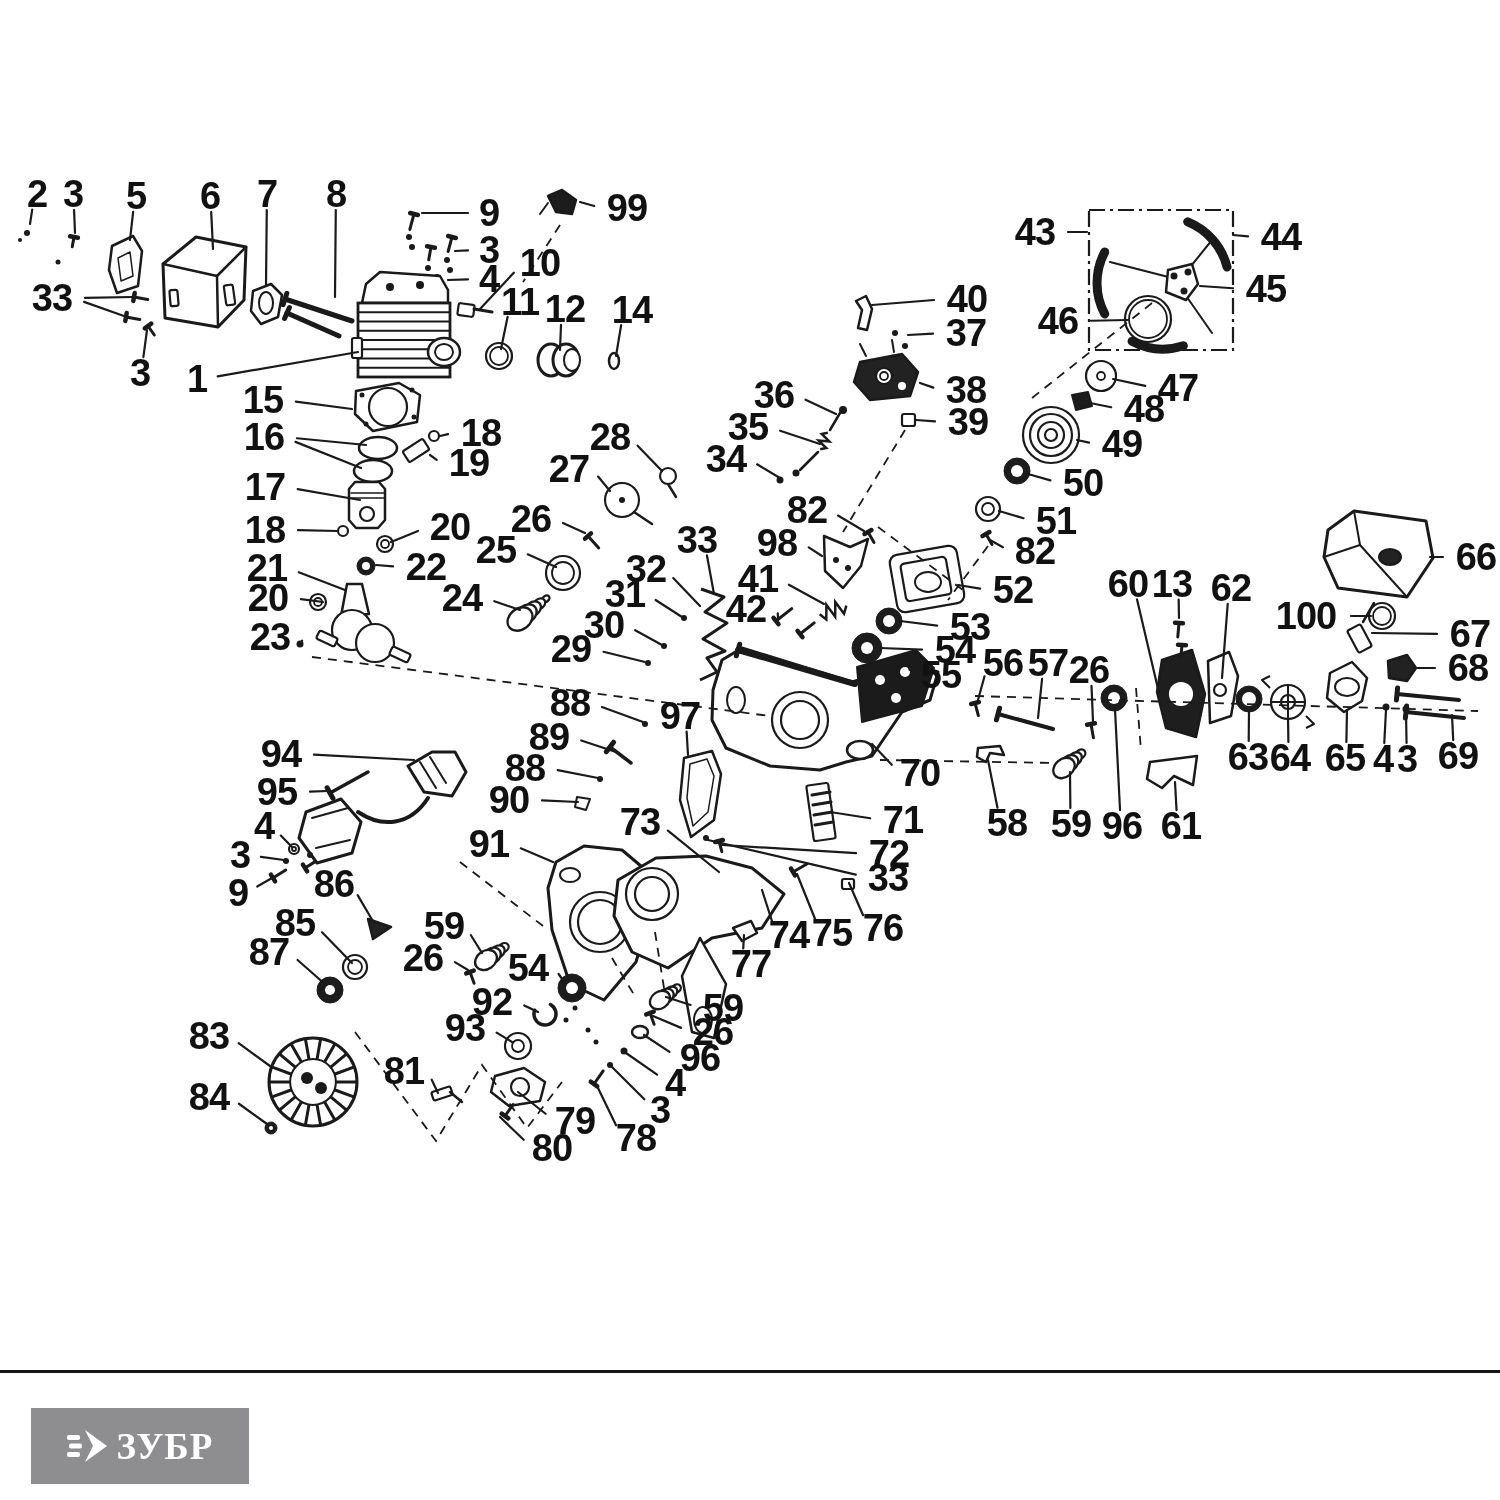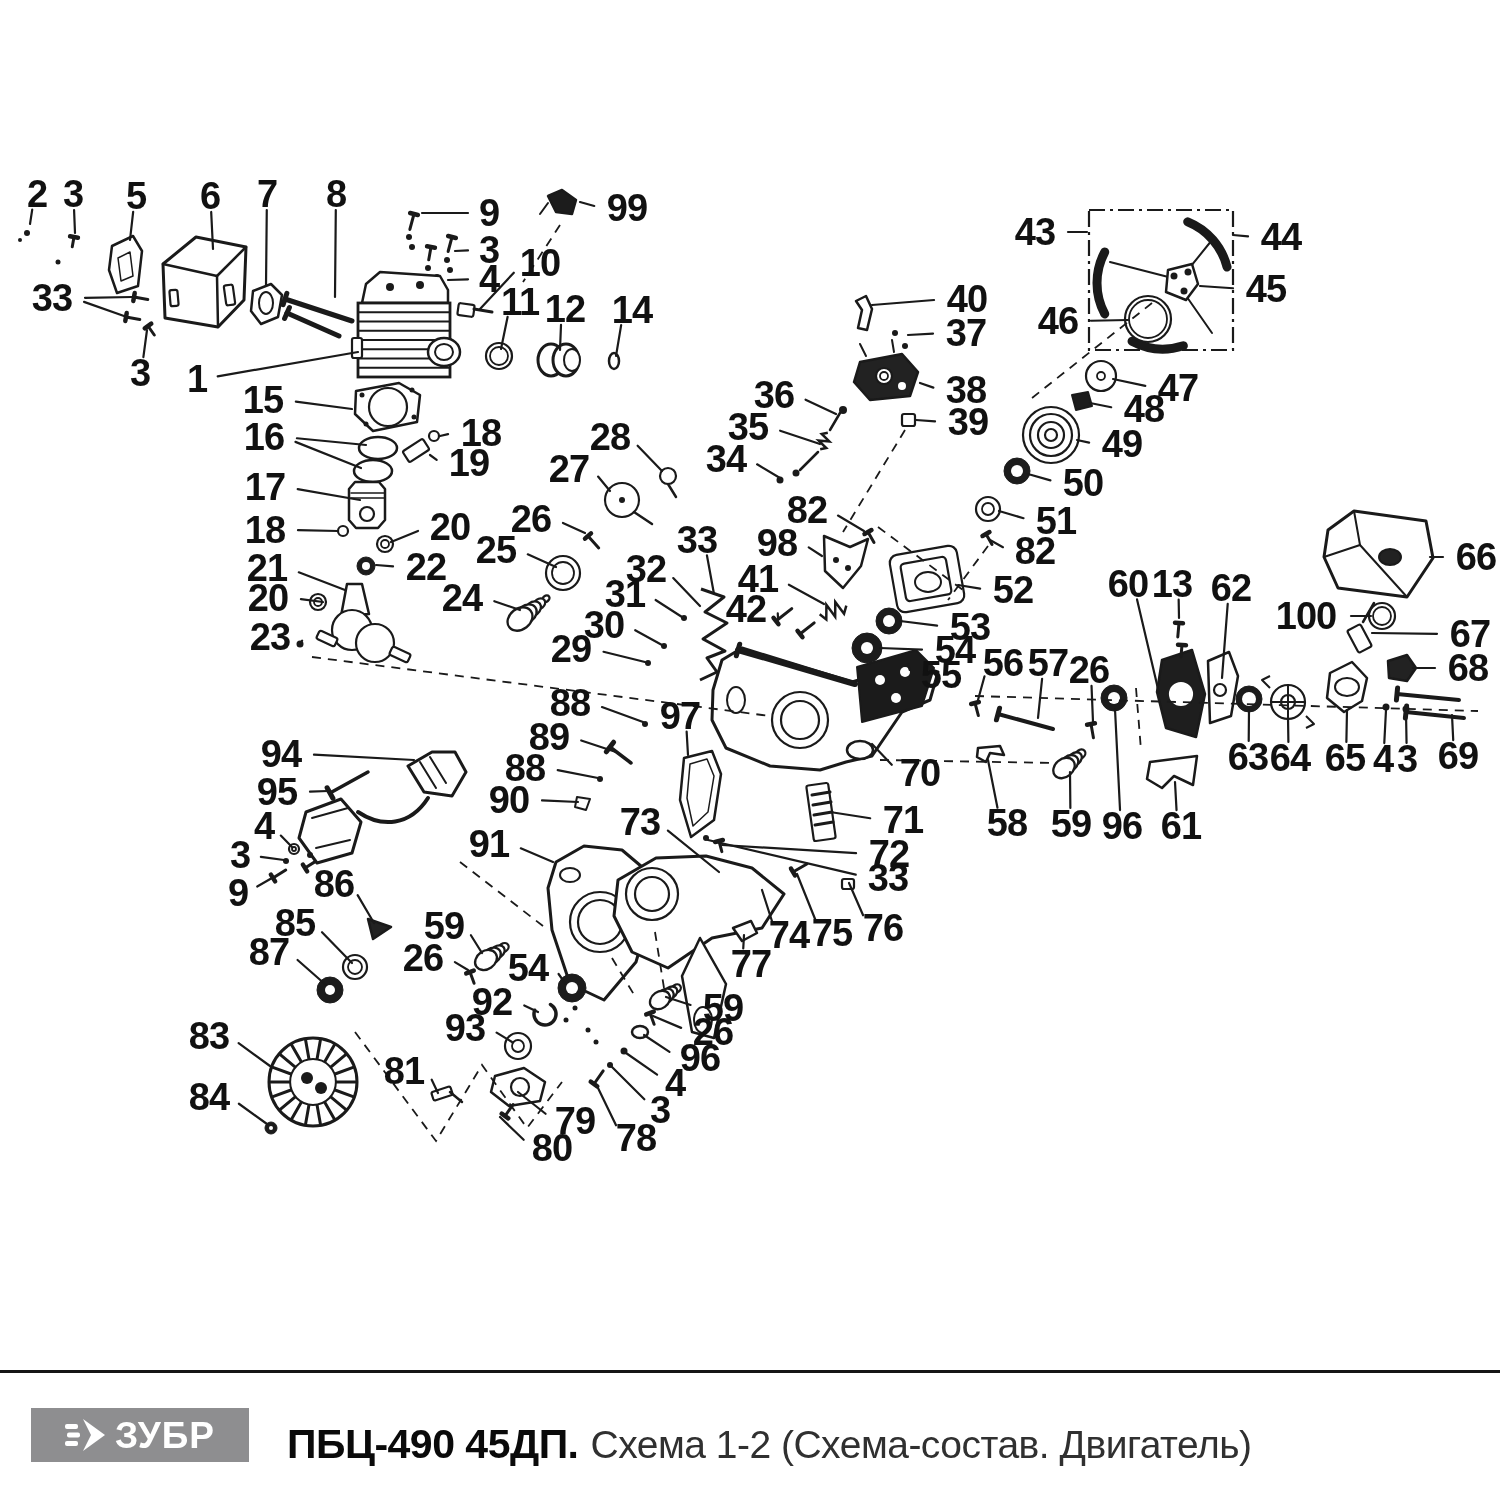--- a/index.html
+++ b/index.html
@@ -1,21 +1,21 @@
 <!DOCTYPE html>
 <html><head>
 <meta charset="utf-8">
 <style>
   html,body{margin:0;padding:0;background:#fff;width:1500px;height:1500px;overflow:hidden;
     font-family:"Liberation Sans",sans-serif;}
   #stage{position:relative;width:1500px;height:1500px;background:#fff;}
   #diagram{position:absolute;left:0;top:0;}
   .rule{position:absolute;left:0;top:1370px;width:1500px;height:3px;background:#161616;}
-  .logo-box{position:absolute;left:31px;top:1408px;width:218px;height:54px;background:#8e8e90;
-    display:flex;align-items:center;justify-content:center;gap:8px;}
+  .logo-box{position:absolute;left:31px;top:1408px;width:218px;height:76px;background:#8e8e90;
+    display:flex;align-items:center;justify-content:center;gap:8px;font-family:Liberation Serif, serif;}
   .logo-text{color:#fff;font-weight:bold;font-size:37px;letter-spacing:1px;line-height:1;}
   .title-wrap{position:absolute;left:287px;top:1421px;white-space:nowrap;letter-spacing:-0.5px;}
   .title-model{font-weight:bold;font-size:41px;color:#0a0a0a;margin-right:12px;}
   .title-sub{font-weight:400;font-size:39px;color:#303030;}
 </style>
 </head>
 <body>
 
 <div id="stage">
   <svg id="diagram" width="1500" height="1370" viewBox="0 0 1500 1370">
@@ -621,16 +621,13 @@
   <div class="logo-box" title="ЗУБР">
     <svg width="42" height="38" viewBox="0 0 42 38">
       <rect x="0" y="8" width="13" height="5" rx="2" fill="#fff"></rect>
       <rect x="2" y="16.5" width="13" height="5" rx="2" fill="#fff"></rect>
       <rect x="0" y="25" width="13" height="5" rx="2" fill="#fff"></rect>
       <path d="M18,3 L40,19 L18,35 L26,19 Z" fill="#fff"></path>
     </svg>
     <span class="logo-text">ЗУБР</span>
   </div>
 
-  <div class="title-wrap">
-    <span class="title-model">ПБЦ-490 45ДП.</span><span class="title-sub">Схема 1-2 (Схема-состав. Двигатель)</span>
-  </div>
 </div>
 
 </body></html>

